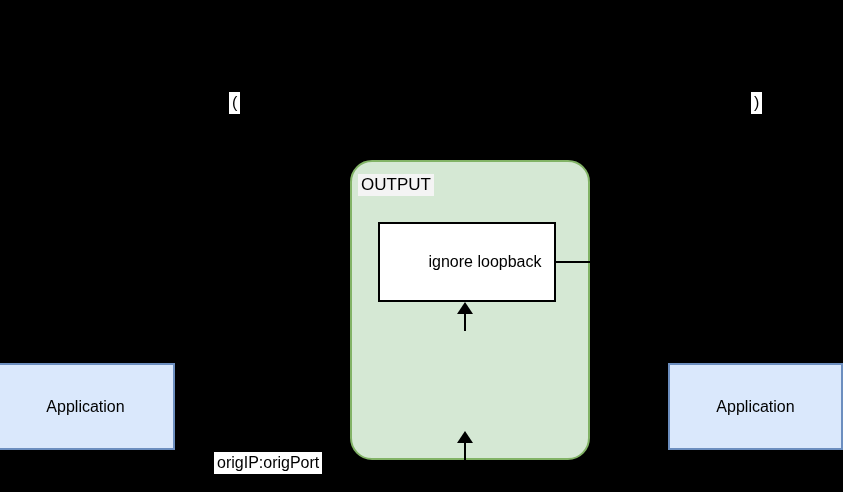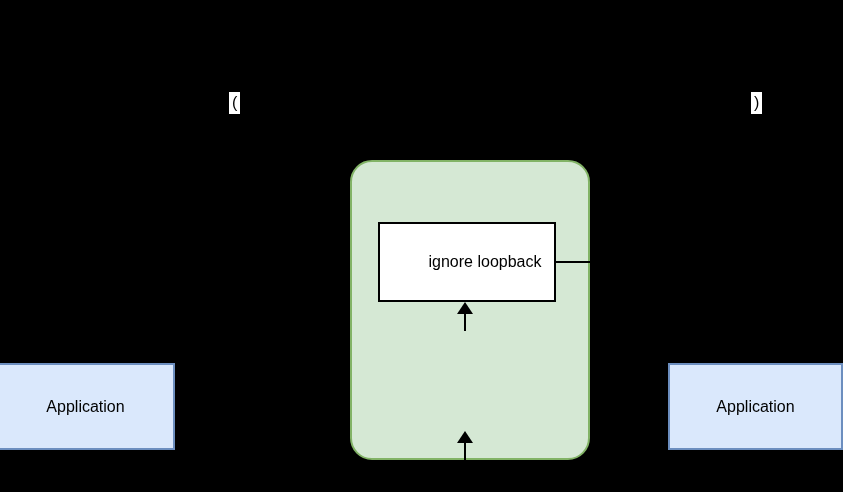--- a/index.html
+++ b/index.html
@@ -177,20 +177,21 @@
 </head>
 <body>
 
 <div id="canvas">
 
   <div class="float-label label-paren-open">(</div>
 
   <div class="float-label label-paren-close">)</div>
 
   <div class="chain-container"></div>
+  <div class="chain-label">OUTPUT</div>
 
   <div class="conn conn-h conn-loopback-out"></div>
 
   <div class="rule-box rule-box-loopback">
     <span>ignore loopback</span>
   </div>
 
   <div class="conn conn-v conn-mid-line"></div>
   <div class="arrow-up-mid"></div>
 
@@ -200,14 +201,15 @@
 
   <div class="app-box app-box-left">
     <span>Application</span>
   </div>
 
   <div class="conn conn-v conn-right-stub"></div>
   <div class="app-box app-box-right">
     <span>Application</span>
   </div>
 
+  <div class="float-label label-origaddr">origIP:origPort</div>
 
 </div>
 
 </body></html>

